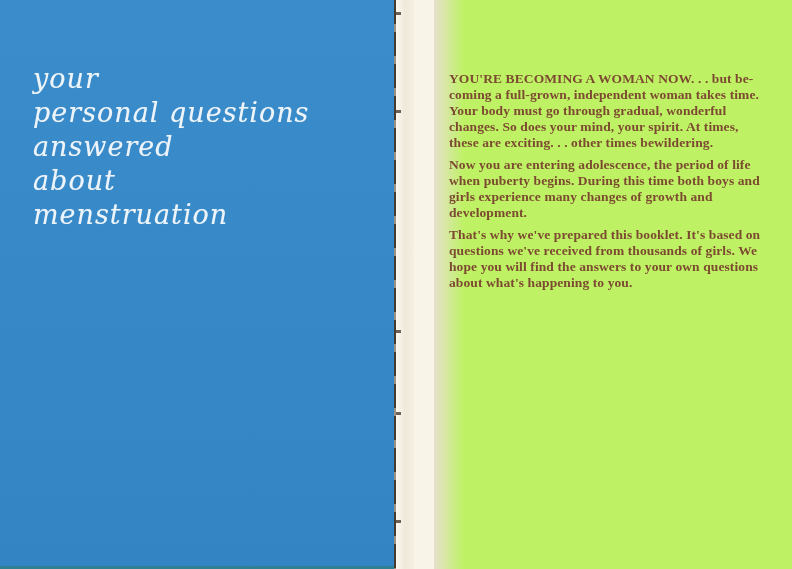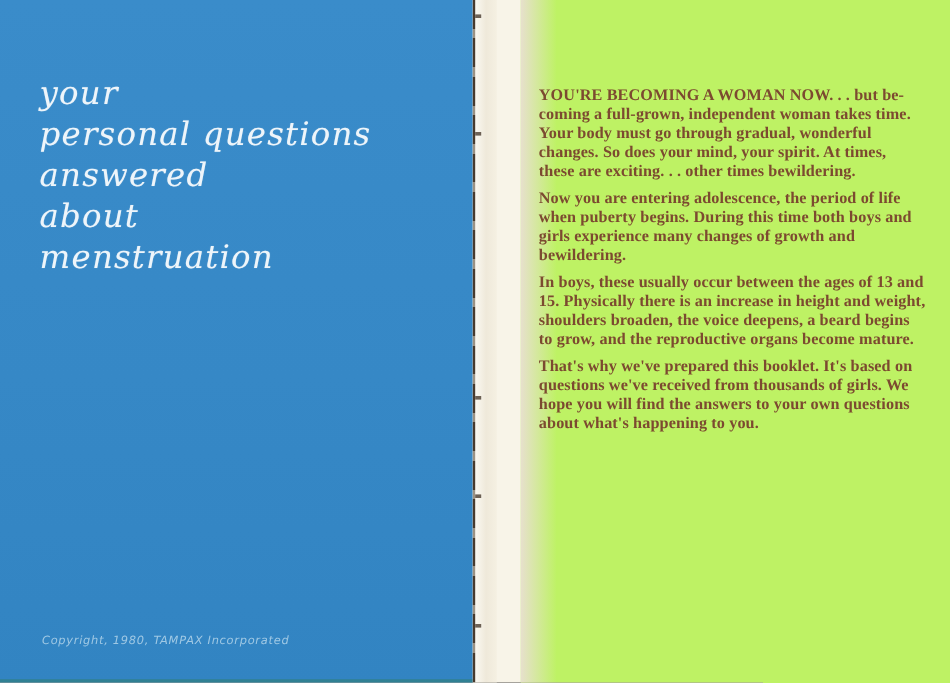--- a/index.html
+++ b/index.html
@@ -118,21 +118,20 @@
 <body>
 
 <div class="scan">
 
   <div class="left-page">
     <div class="title">your
 personal questions
 answered
 about
 menstruation</div>
-    <div class="copyright">Copyright, 1980, TAMPAX Incorporated</div>
     <div class="left-bottom-edge"></div>
   </div>
 
   <div class="spine">
     <div class="spine-line"></div>
     <div class="spine-stitch" style="top:12px"></div>
     <div class="spine-stitch" style="top:110px"></div>
     <div class="spine-stitch" style="top:330px"></div>
     <div class="spine-stitch" style="top:412px"></div>
     <div class="spine-stitch" style="top:520px"></div>
@@ -143,25 +142,21 @@
     <div class="right-edge-shade"></div>
     <div class="text-column">
       <p class="para">YOU'RE BECOMING A WOMAN NOW. . . but be-
 coming a full-grown, independent woman takes time.
 Your body must go through gradual, wonderful
 changes. So does your mind, your spirit. At times,
 these are exciting. . . other times bewildering.</p>
       <p class="para">Now you are entering adolescence, the period of life
 when puberty begins. During this time both boys and
 girls experience many changes of growth and
-bewildering.</p>
-      <p class="para">In boys, these usually occur between the ages of 13 and
-15. Physically there is an increase in height and weight,
-shoulders broaden, the voice deepens, a beard begins
-to grow, and the reproductive organs become mature.</p>
+development.</p>
       <p class="para">That's why we've prepared this booklet. It's based on
 questions we've received from thousands of girls. We
 hope you will find the answers to your own questions
 about what's happening to you.</p>
     </div>
   </div>
 
 </div>
 
 </body></html>

